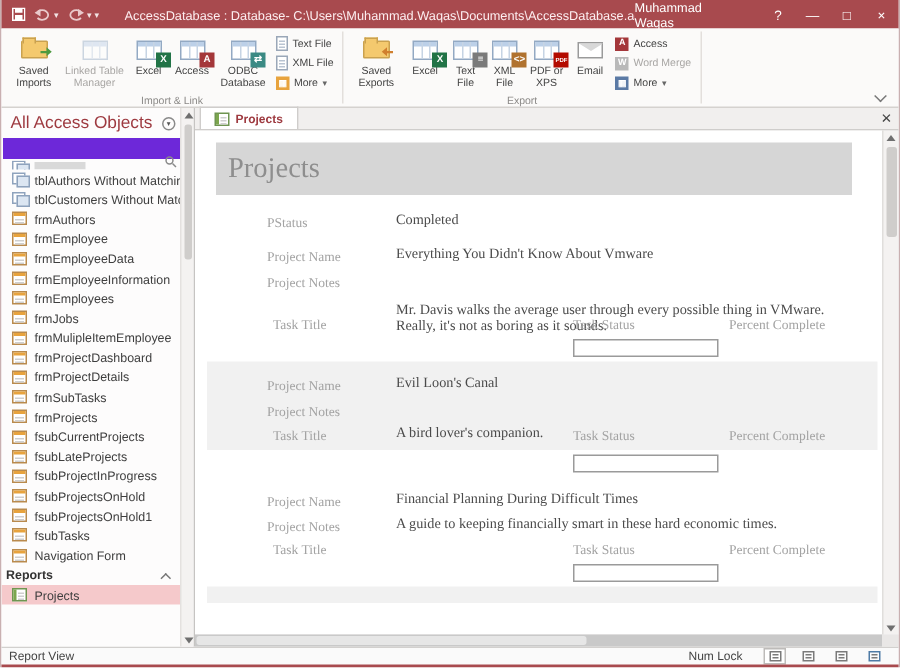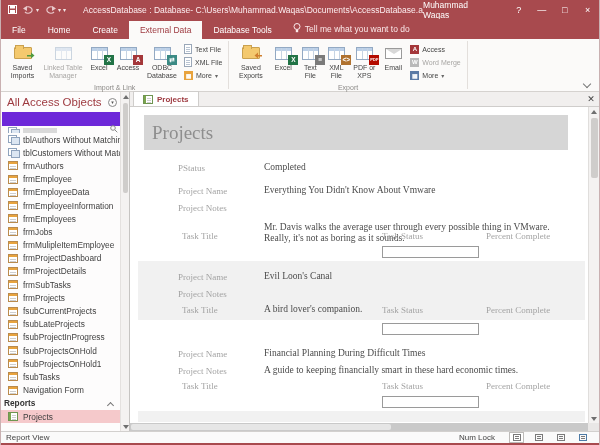--- a/index.html
+++ b/index.html
@@ -152,34 +152,20 @@
     <div class="title-text">AccessDatabase : Database- C:\Users\Muhammad.Waqas\Documents\AccessDatabase.accdb (Access 2007 - 201...</div>
     <div class="tb-right">
       <span class="tb-user">Muhammad Waqas</span>
       <span class="tb-btn">?</span>
       <span class="tb-btn">—</span>
       <span class="tb-btn">□</span>
       <span class="tb-btn">×</span>
     </div>
   </div>
 
-  <div class="tabrow">
-    <div class="rtab">File</div>
-    <div class="rtab">Home</div>
-    <div class="rtab">Create</div>
-    <div class="rtab active">External Data</div>
-    <div class="rtab">Database Tools</div>
-    <div class="tellme">
-      <span><svg width="8" height="10" viewBox="0 0 8 10">
-            <circle cx="4" cy="3.5" r="3" fill="none" stroke="#fbe9ea"></circle>
-            <rect x="2.8" y="6.8" width="2.4" height="2.4" fill="#fbe9ea"></rect>
-          </svg></span>
-      <span>Tell me what you want to do</span>
-    </div>
-  </div>
 
   <div class="ribbon">
     <div class="rgroup">
       <div class="bigbtn">
         <span class="ic">
             <span class="folder"></span>
             <span class="garrow" style="right:1px;bottom:2px;"><svg width="9" height="9" viewBox="0 0 9 9">
                 <path d="M1 4 L5 4 L5 1.5 L8.5 4.5 L5 7.5 L5 5.5 L1 5.5 Z" fill="#4e9a40"></path>
               </svg></span>
           </span>

